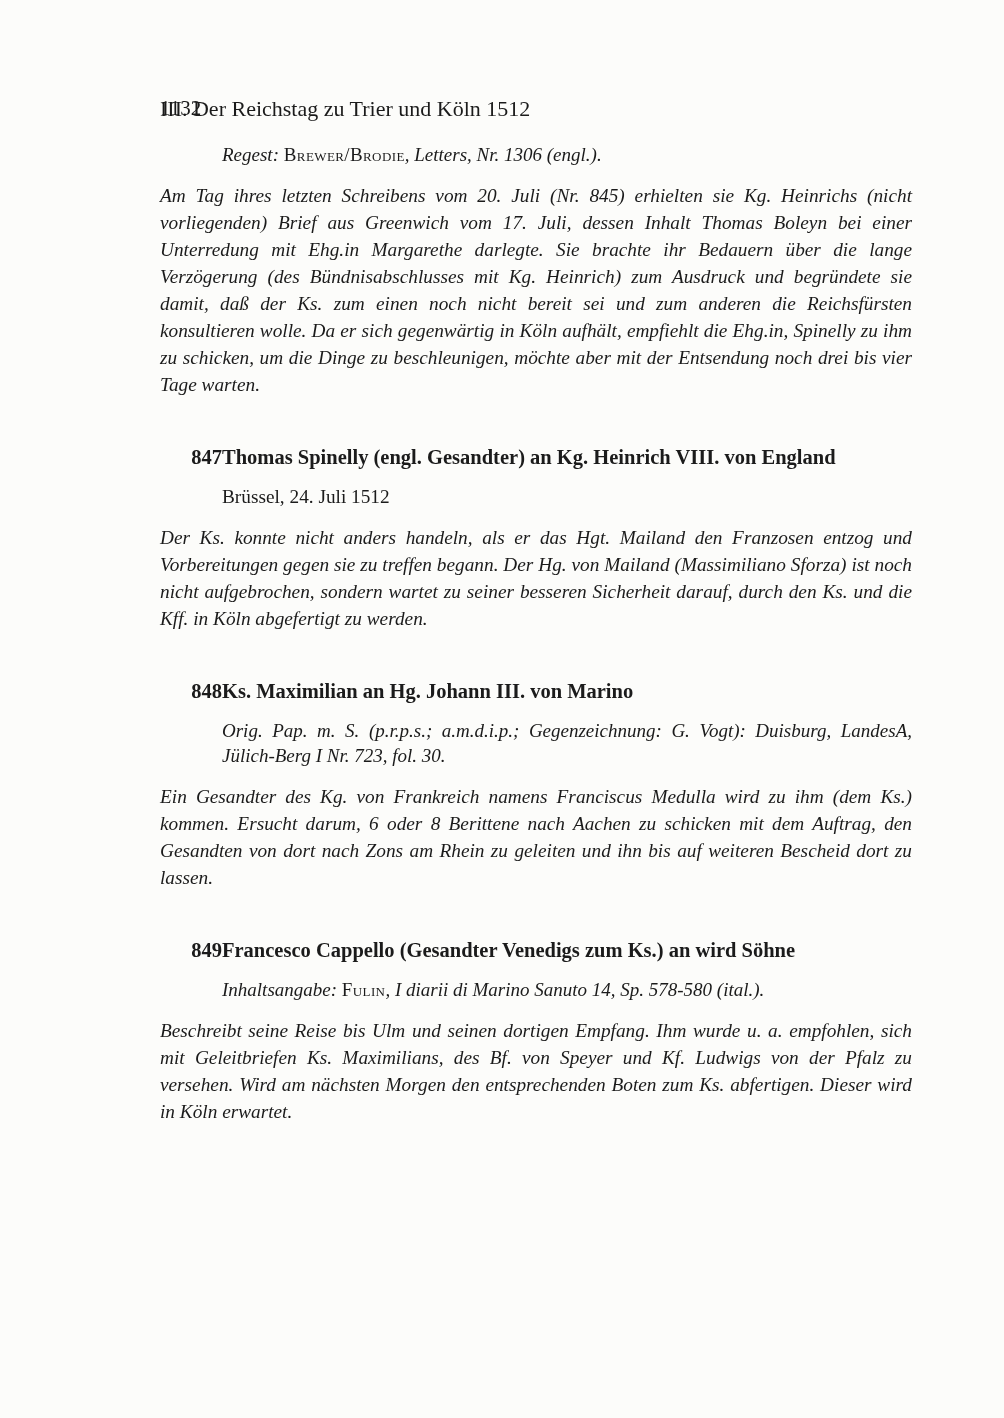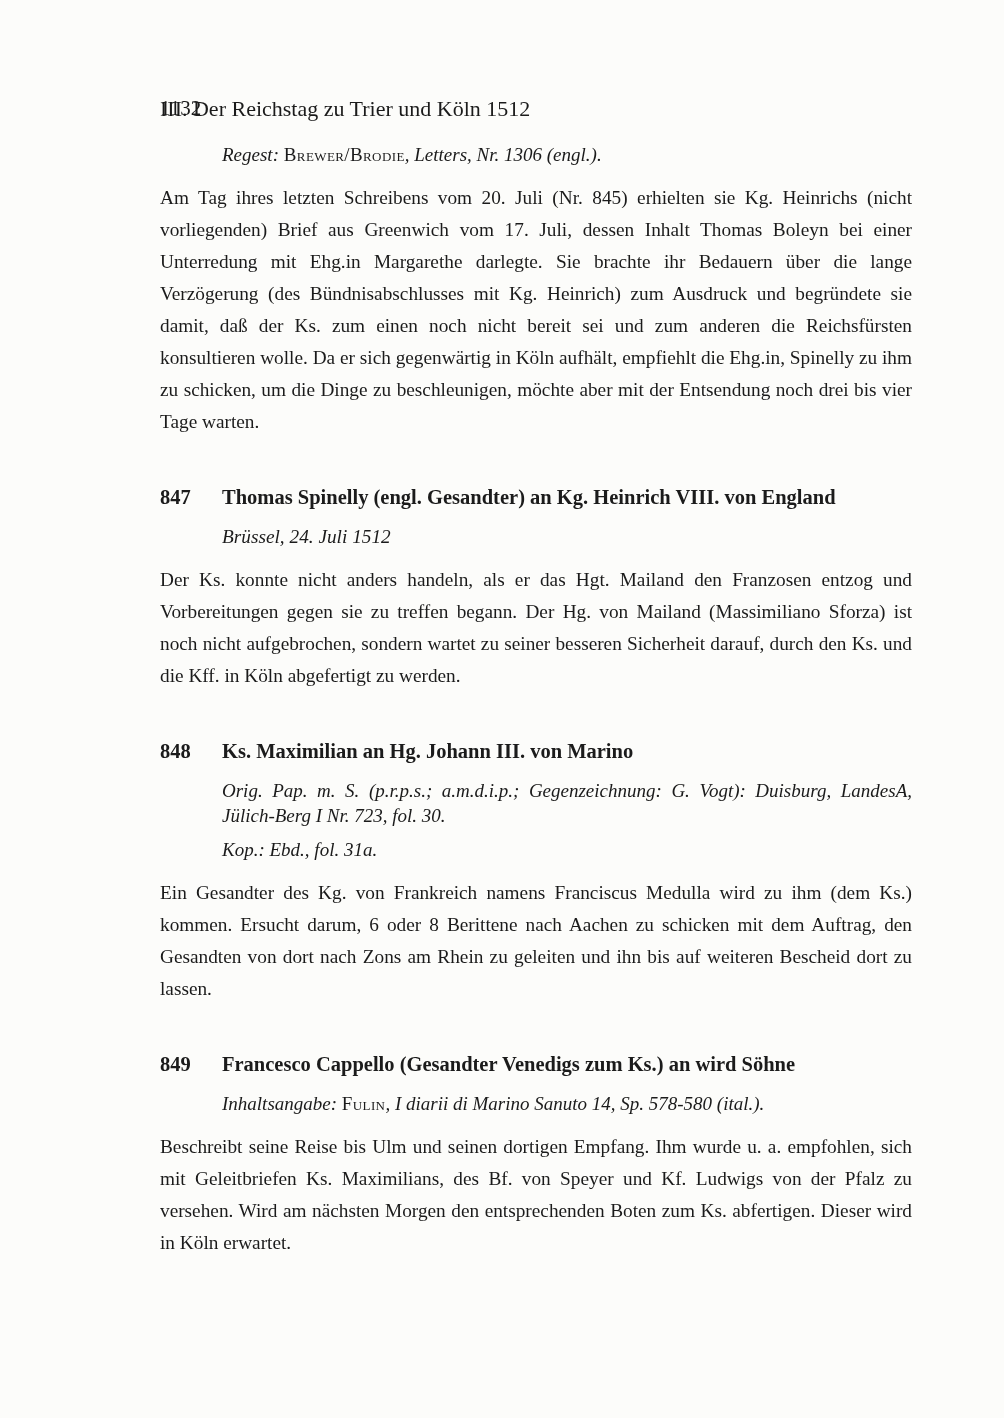--- a/index.html
+++ b/index.html
@@ -49,40 +49,40 @@
     text-align: justify;
   }
   .sc {
     font-style: normal;
     font-variant: small-caps;
     letter-spacing: 0.4px;
   }
 
   .summary {
     margin: 15px 0 0 0;
+    font-style: italic;
     font-size: 19.3px;
-    line-height: 32px;
+    line-height: 27px;
     text-align: justify;
   }
 
   .entry { margin-top: 46px; }
 
   .entry-heading {
     display: flex;
     margin: 0 0 13px 0;
     font-size: 20.5px;
     font-weight: bold;
     line-height: 27px;
   }
-  .entry-number { width: 62px; flex: none; }
+  .entry-number { width: 62px; flex: none; text-align: right; }
   .entry-title { flex: 1; }
 
   .dateline {
     margin: 0 0 9px 62px;
-    font-style: italic;
     font-size: 19.3px;
     line-height: 25px;
   }
 
   .continuation .source-lines { margin-top: 2px; }
 </style>
 </head>
 <body>
 
 <div class="page">
@@ -109,21 +109,20 @@
     <p class="dateline">Brüssel, 24. Juli 1512</p>
     <p class="summary">Der Ks. konnte nicht anders handeln, als er das Hgt. Mailand den Franzosen entzog und Vorbereitungen gegen sie zu treffen begann. Der Hg. von Mailand (Massimiliano Sforza) ist noch nicht aufgebrochen, sondern wartet zu seiner besseren Sicherheit darauf, durch den Ks. und die Kff. in Köln abgefertigt zu werden.</p>
   </section>
         <section class="entry">
     <h2 class="entry-heading">
       <span class="entry-number">848</span>
       <span class="entry-title">Ks. Maximilian an Hg. Johann III. von Marino</span>
     </h2>
     <div class="source-lines">
             <p class="source-line"><span class="it">Orig. Pap. m. S. (p.r.p.s.; a.m.d.i.p.; Gegenzeichnung: G. Vogt): Duisburg, LandesA, Jülich-Berg I Nr. 723, fol. 30.</span></p>
-            <p class="source-line"><span class="it">Kop.: Ebd., fol. 31a.</span></p>
           </div>
     <p class="summary">Ein Gesandter des Kg. von Frankreich namens Franciscus Medulla wird zu ihm (dem Ks.) kommen. Ersucht darum, 6 oder 8 Berittene nach Aachen zu schicken mit dem Auftrag, den Gesandten von dort nach Zons am Rhein zu geleiten und ihn bis auf weiteren Bescheid dort zu lassen.</p>
   </section>
         <section class="entry">
     <h2 class="entry-heading">
       <span class="entry-number">849</span>
       <span class="entry-title">Francesco Cappello (Gesandter Venedigs zum Ks.) an wird Söhne</span>
     </h2>
     <div class="source-lines">
             <p class="source-line"><span class="it">Inhaltsangabe: </span><span class="sc">Fulin</span><span class="it">, I diarii di Marino Sanuto 14, Sp. 578-580 (ital.).</span></p>

